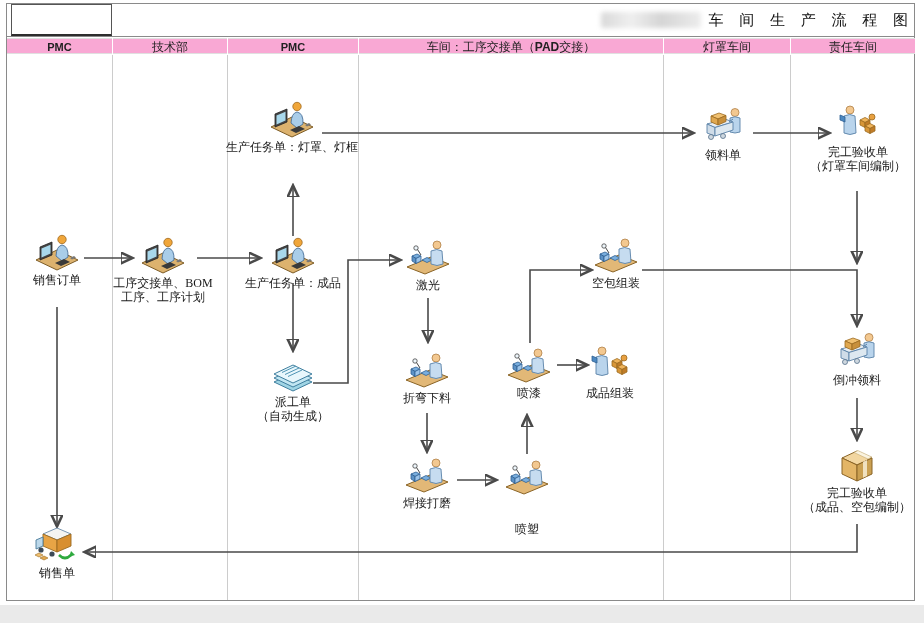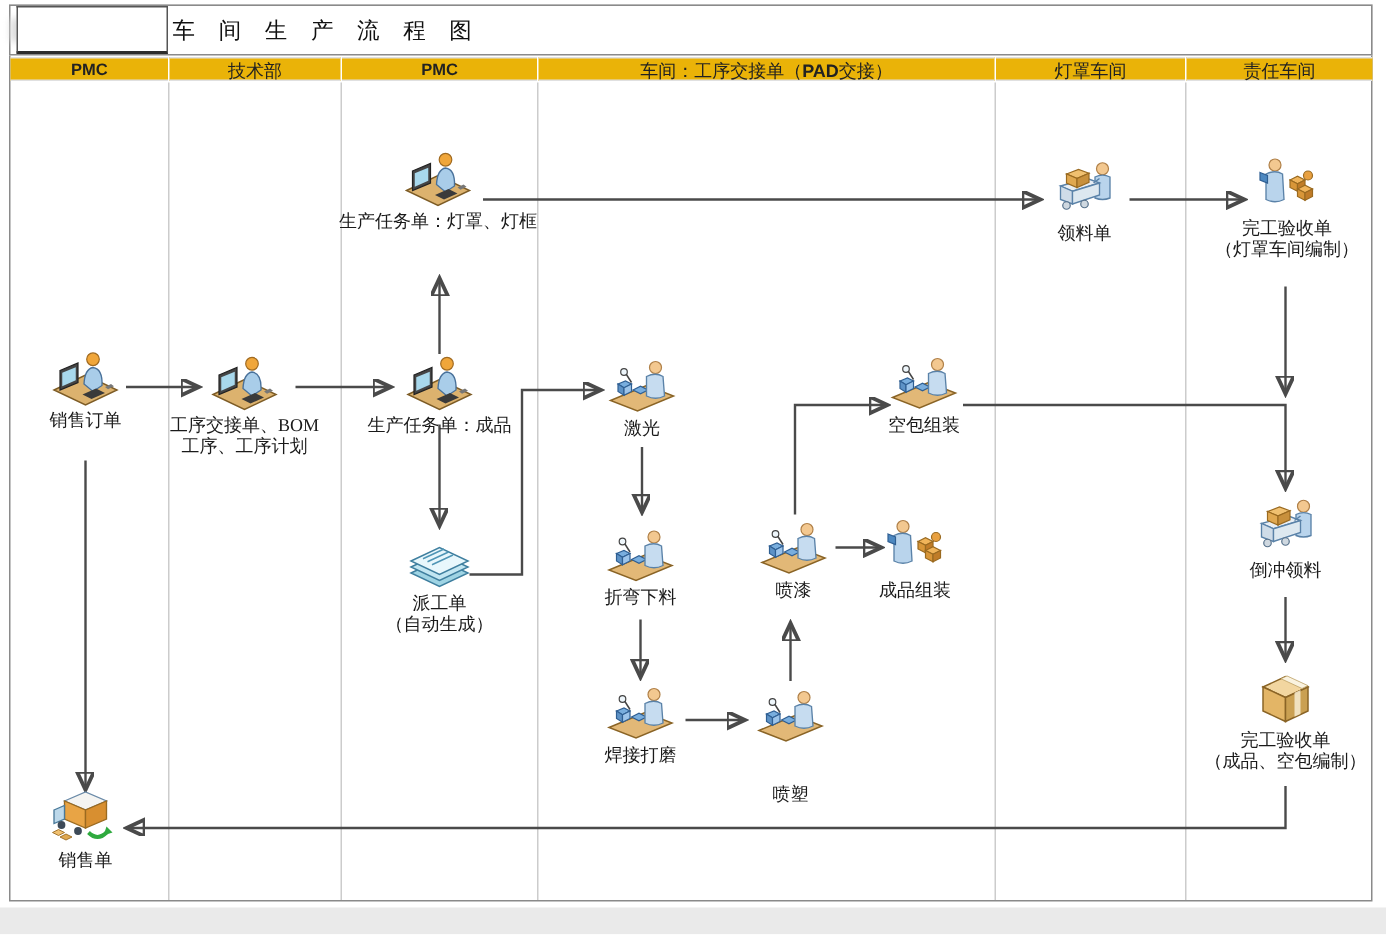--- a/index.html
+++ b/index.html
@@ -1,26 +1,26 @@
 <!DOCTYPE html>
 <html><head>
 <meta charset="utf-8">
 <style>
   html,body{margin:0;padding:0;background:#fff;}
   .stage{position:relative;width:924px;height:623px;background:#ffffff;overflow:hidden;
          font-family:"Liberation Serif", serif;color:#1a1a1a;}
   .frame{position:absolute;left:6px;top:3px;width:909px;height:598px;border:1px solid #8a8a8a;box-sizing:border-box;background:#fff;}
   .titlebar{position:absolute;left:6px;top:3px;width:909px;height:34px;border:1px solid #8a8a8a;box-sizing:border-box;
-            background:#fff;display:flex;align-items:center;justify-content:flex-start;gap:8px;z-index:3;}
+            background:#fff;display:flex;align-items:center;justify-content:flex-end;gap:8px;z-index:3;}
   .tabbox{position:absolute;left:11px;top:4px;width:101px;height:32px;background:#fff;border:1px solid #555;
           border-bottom:2px solid #2d2d2d;box-sizing:border-box;z-index:4;}
   .blurblock{width:100px;height:16px;border-radius:2px;
              background:linear-gradient(90deg,#d9d9d9,#efefef 30%,#d5d5d5 60%,#ececec);filter:blur(2.5px);}
   .title-text{font-size:15px;letter-spacing:6px;color:#111;}
-  .hdrcell{position:absolute;top:38px;height:16px;line-height:16px;text-align:center;background:#eab308;
+  .hdrcell{position:absolute;top:38px;height:16px;line-height:16px;text-align:center;background:#f9a8d4;
            border-top:1px solid #e0e0e0;border-bottom:1px solid #e0e0e0;box-sizing:border-box;font-size:12px;color:#222;z-index:2;}
   .hdr-pmc{font-family:"Liberation Sans", sans-serif;font-weight:bold;font-size:11px;}
   .hdr-bold{font-family:"Liberation Sans", sans-serif;font-weight:bold;}
   .vline{position:absolute;top:55px;height:545px;width:1px;background:#cccccc;z-index:1;}
   .arrows{position:absolute;left:0;top:0;width:924px;height:623px;z-index:2;}
   .arrows path{fill:none;stroke:#4a4a4a;stroke-width:1.6px;}
   .node{position:absolute;display:flex;flex-direction:column;align-items:center;text-align:center;
         font-size:12px;line-height:14px;z-index:3;}
   .nlabel{white-space:nowrap;}
   .bottomstrip{position:absolute;left:0;top:605px;width:924px;height:18px;background:#eaeaea;}

